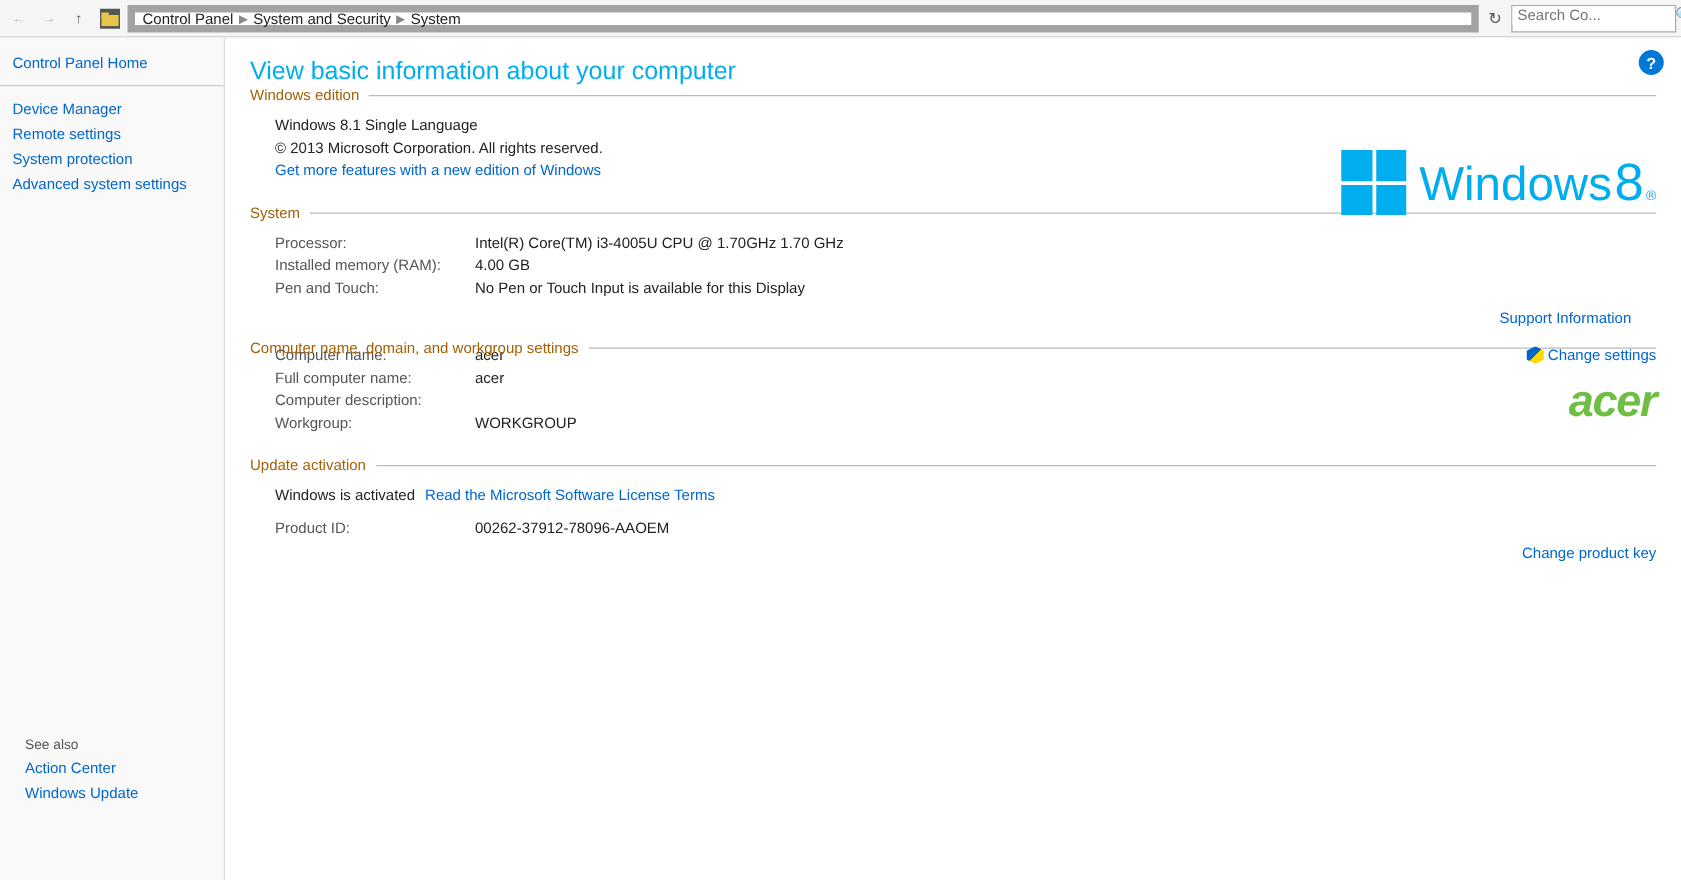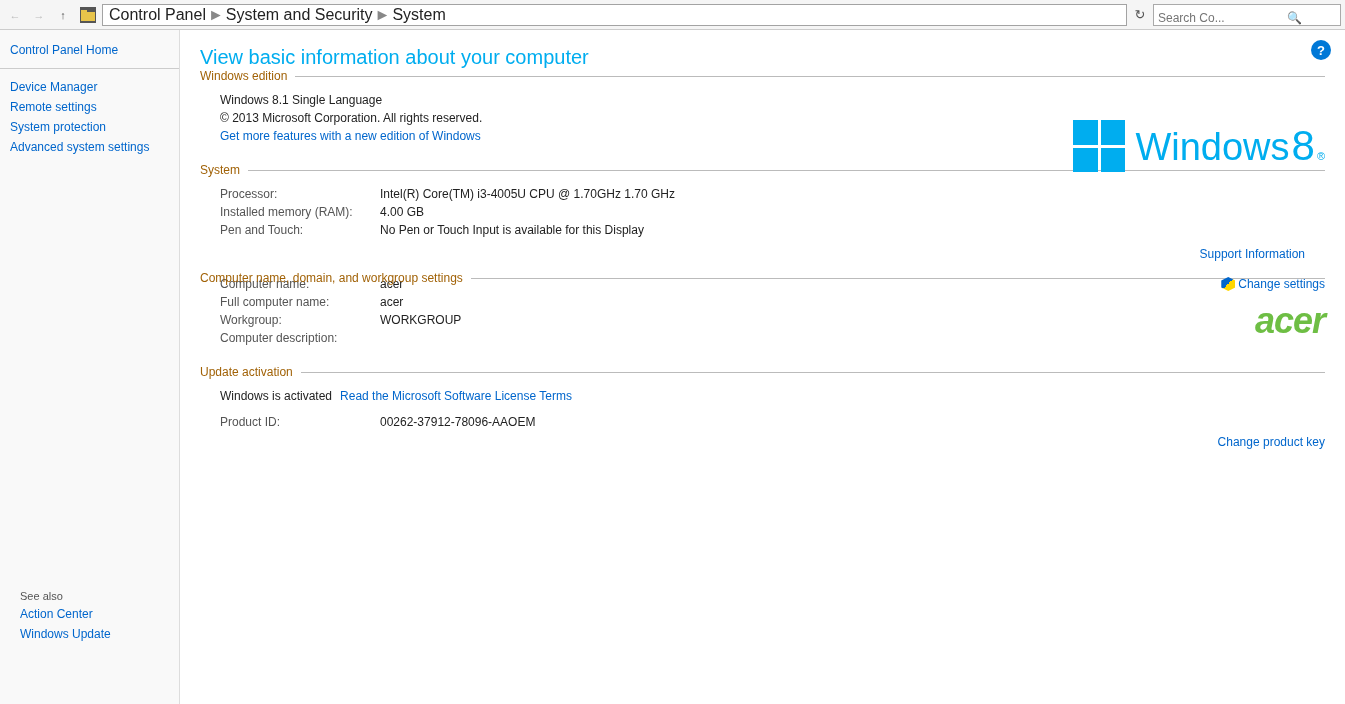--- a/index.html
+++ b/index.html
@@ -30,35 +30,35 @@
       cursor: pointer;
       display: flex; align-items: center; justify-content: center;
       font-size: 11px;
       color: #555;
     }
     .nav-btn.disabled { color: #bbb; cursor: default; }
     .address-path {
       flex: 1;
       height: 22px;
       background: white;
-      border: 1px solid #a3a3a3;
+      border: 6px solid #a3a3a3;
       display: flex;
       align-items: center;
       padding: 0 6px;
-      font-size: 16px;
+      font-size: 12px;
       color: #222;
     }
     .address-path .sep { color: #888; margin: 0 2px; }
     .search-box {
       display: flex;
-      align-items: flex-end;
+      align-items: flex-start;
       height: 22px;
       background: white;
       border: 1px solid #aaa;
-      width: 188px;
+      width: 132px;
     }
     .search-box input {
       border: none;
       outline: none;
       width: 130px;
       font-size: 12px;
       padding: 0 4px;
       color: #888;
     }
     .search-box-icon {
@@ -375,26 +375,26 @@
     <div class="section-content">
       <div class="info-row">
         <span class="info-label">Computer name:</span>
         <span class="info-value">acer</span>
       </div>
       <div class="info-row">
         <span class="info-label">Full computer name:</span>
         <span class="info-value">acer</span>
       </div>
       <div class="info-row">
+        <span class="info-label">Computer description:</span>
+        <span class="info-value"></span>
+      </div>
+      <div class="info-row">
         <span class="info-label">Workgroup:</span>
         <span class="info-value">WORKGROUP</span>
-      </div>
-      <div class="info-row">
-        <span class="info-label">Computer description:</span>
-        <span class="info-value"></span>
       </div>
     </div>
 
     <div class="section-header" style="margin-top:10px;">
       <span class="section-title">Update activation</span>
       <div class="section-line"></div>
     </div>
 
     <div class="section-content">
       <div class="info-row" style="gap:8px;">

